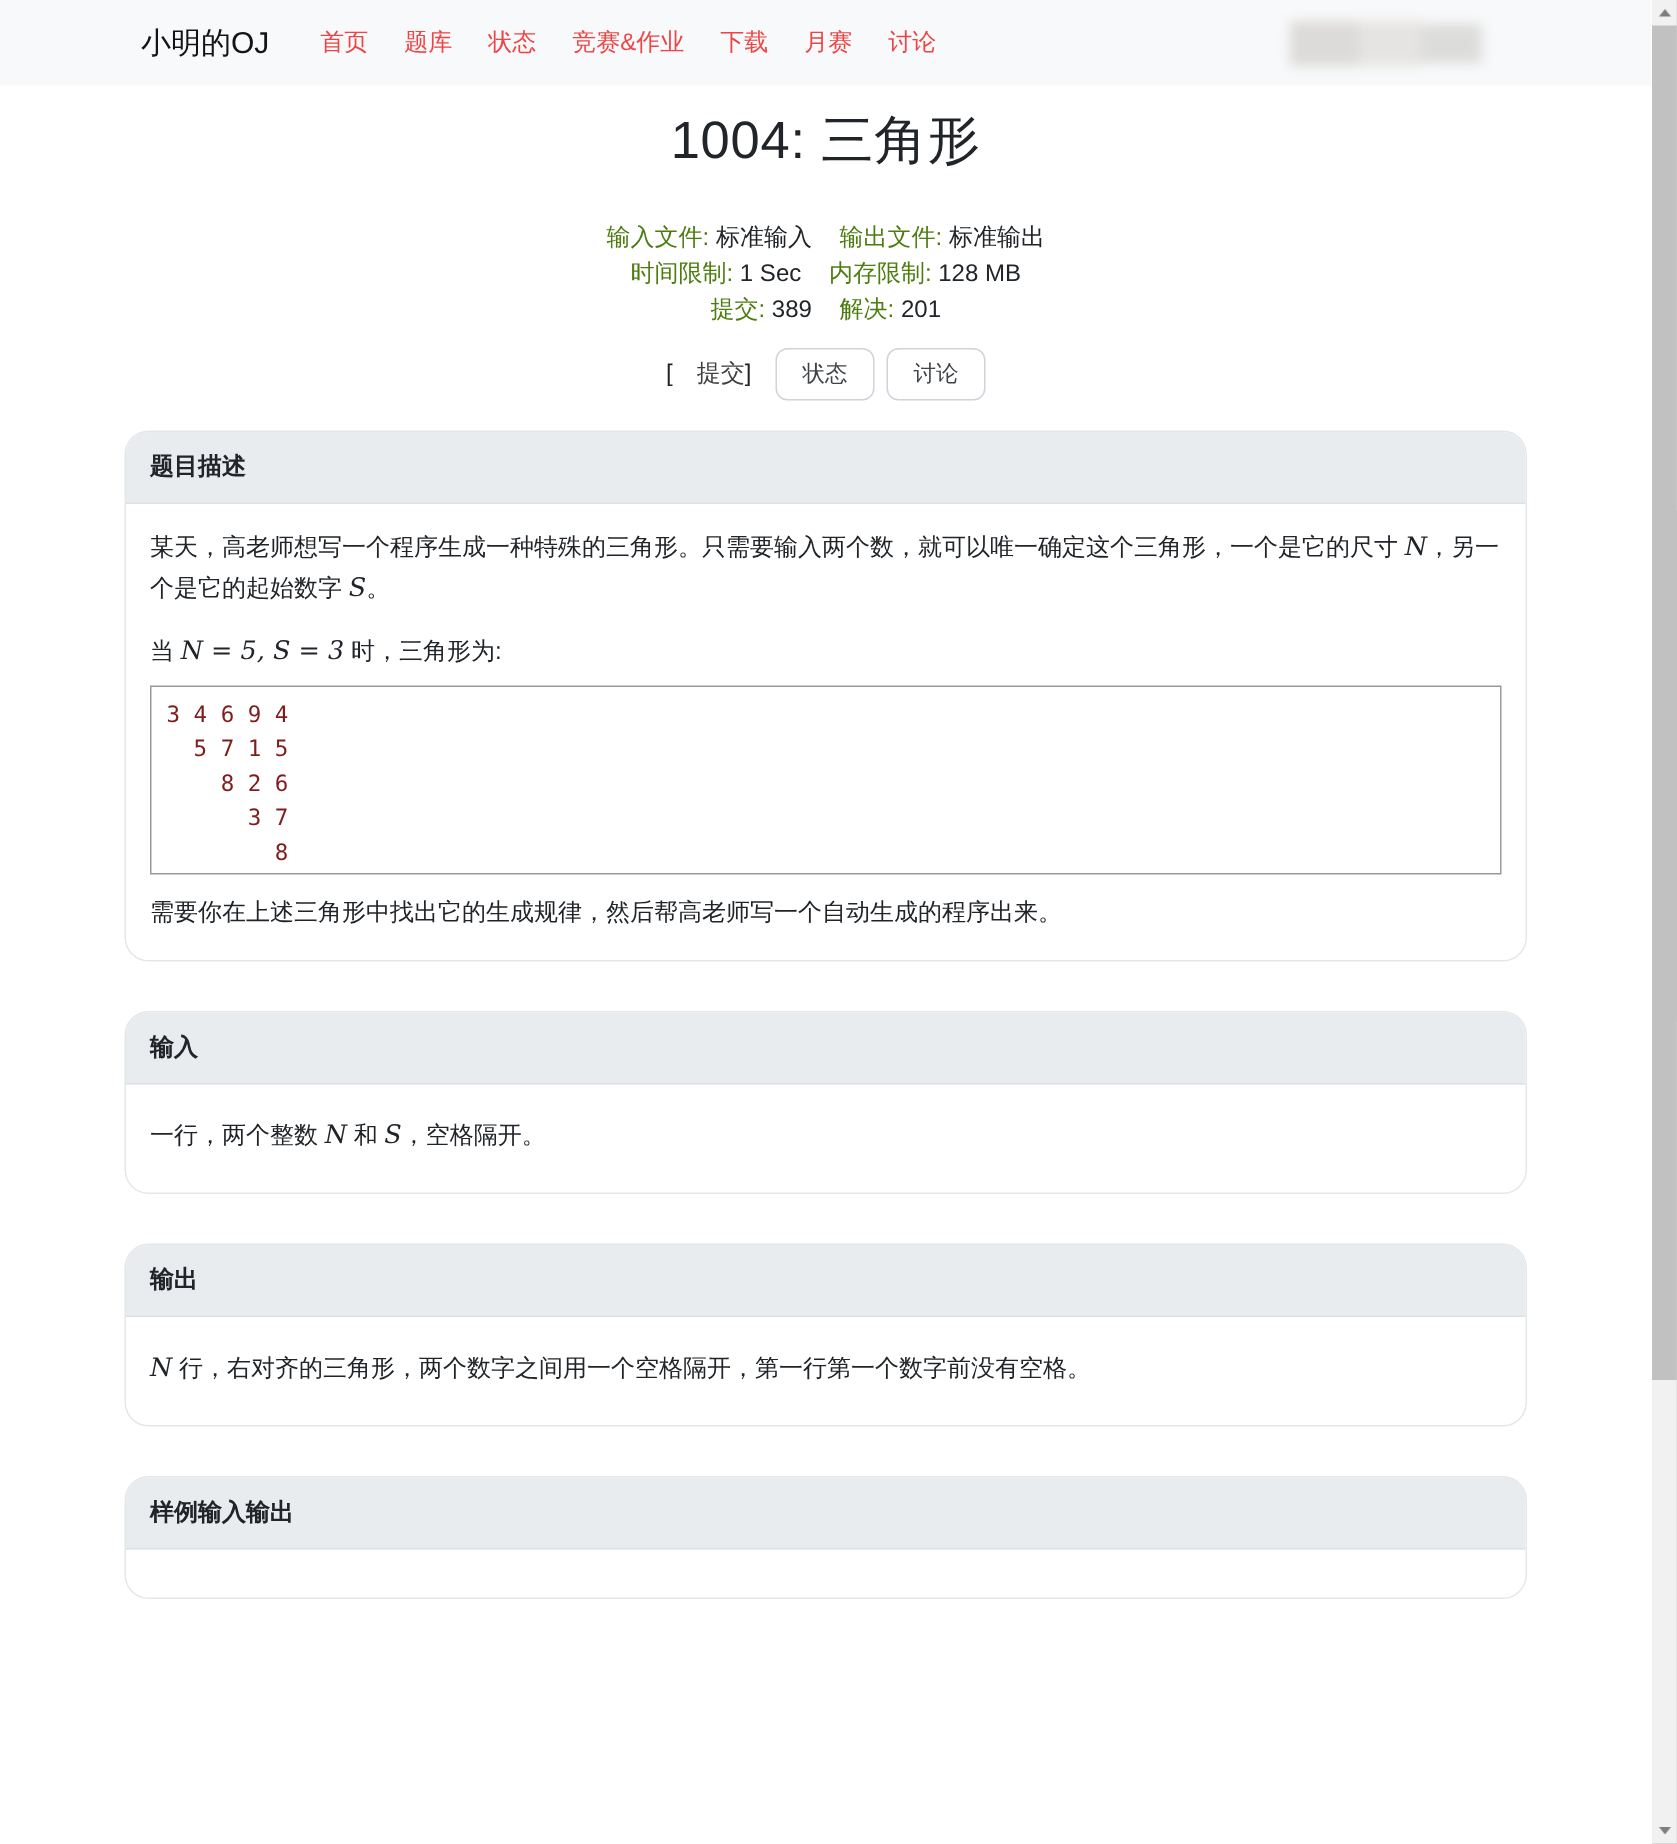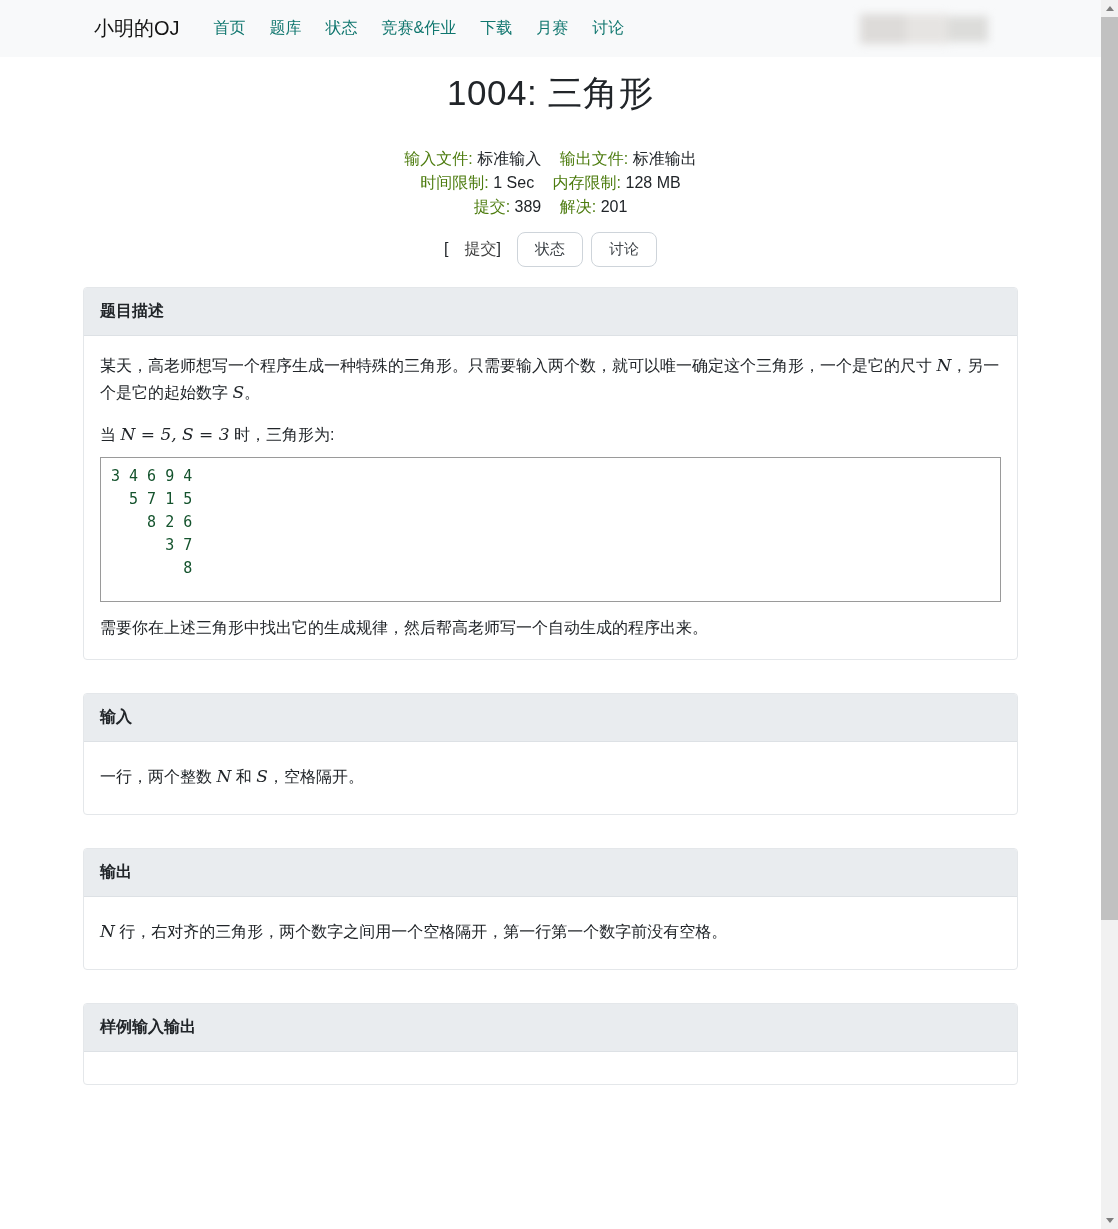--- a/index.html
+++ b/index.html
@@ -13,21 +13,21 @@
 
   
   .navbar {
     height: 57px; background: #f8f9fa;
     display: flex; align-items: center;
     padding: 0 17px 0 94px;
   }
   .brand { font-size: 20px; color: #141414; margin-right: 26px; text-decoration: none; cursor: pointer; }
   .nav-links { display: flex; align-items: center; }
   .nav-link {
-    font-size: 16px; color: #0f766e; text-decoration: none;
+    font-size: 16px; color: #ef4444; text-decoration: none;
     padding: 8px 8px; margin-right: 8px; cursor: pointer; white-space: nowrap;
   }
   .user-blur {
     margin-left: auto; margin-right: 96px;
     width: 128px; height: 34px; border-radius: 4px;
     display: flex; align-items: center; filter: blur(4px);
   }
   .user-blur .b1 { width: 46px; height: 30px; background: #dddbd9; }
   .user-blur .b2 { width: 42px; height: 30px; background: #e6e4e2; }
   .user-blur .b3 { width: 40px; height: 26px; background: #dcdcda; }
@@ -46,45 +46,45 @@
   .submit-link { color: #404040; cursor: pointer; padding-left: 16px; }
   .btn-outline {
     display: inline-block; margin-left: 8px;
     font-size: 15px; color: #3f4449; background: #fff;
     border: 1px solid #ced4da; border-radius: 8px;
     padding: 7px 17px; cursor: pointer;
   }
 
   
   .card {
-    border: 1px solid #e4e7ea; border-radius: 4px;
+    border: 1px solid #e4e7ea; border-radius: 16px;
     background: #fff; margin-bottom: 33px; overflow: hidden;
   }
   .card-header {
     background: #e9ecef; border-bottom: 1px solid #dde1e5;
     padding: 13px 16px; font-size: 16px; font-weight: 700; color: #212529;
   }
   .card-body { padding: 16px; font-size: 16px; line-height: 26px; color: #212529; }
   .card-body.pad-tall { padding: 21px 16px 22px; }
   .card-body p { margin-bottom: 15px; }
   .card-body p.tight { margin-bottom: 9px; }
   .card-body p:last-child { margin-bottom: 2px; }
 
   .mvar {
     font-family: "DejaVu Serif", "Liberation Serif", serif;
     font-style: italic; font-size: 17px;
   }
 
   pre.triangle {
     border: 1px solid #9a9a9a;
-    padding: 7px 10px 21px;
+    padding: 7px 10px 2px;
     margin: 2px 0 13px;
     font-family: "DejaVu Sans Mono", "Liberation Mono", monospace;
     font-size: 15px; line-height: 23px;
-    color: #14532d; white-space: pre;
+    color: #7f1d1d; white-space: pre;
     background: #fff;
   }
   body { position: relative; }
   .sb { position: fixed; top: 0; left: 1101px; width: 17px; height: 1229px; background: #f1f1f1; }
   .sb-arrow { position: absolute; left: 0; width: 17px; height: 17px; display: flex; align-items: center; justify-content: center; cursor: pointer; }
   .sb-arrow.up { top: 0; }
   .sb-arrow.down { bottom: 0; }
   .tri-up { width: 0; height: 0; border-left: 4px solid transparent; border-right: 4px solid transparent; border-bottom: 5px solid #7e7e7e; }
   .tri-down { width: 0; height: 0; border-left: 4px solid transparent; border-right: 4px solid transparent; border-top: 5px solid #7e7e7e; }
   .sb-thumb { position: absolute; left: 0; top: 17px; width: 17px; height: 903px; background: #c1c1c1; cursor: pointer; }

